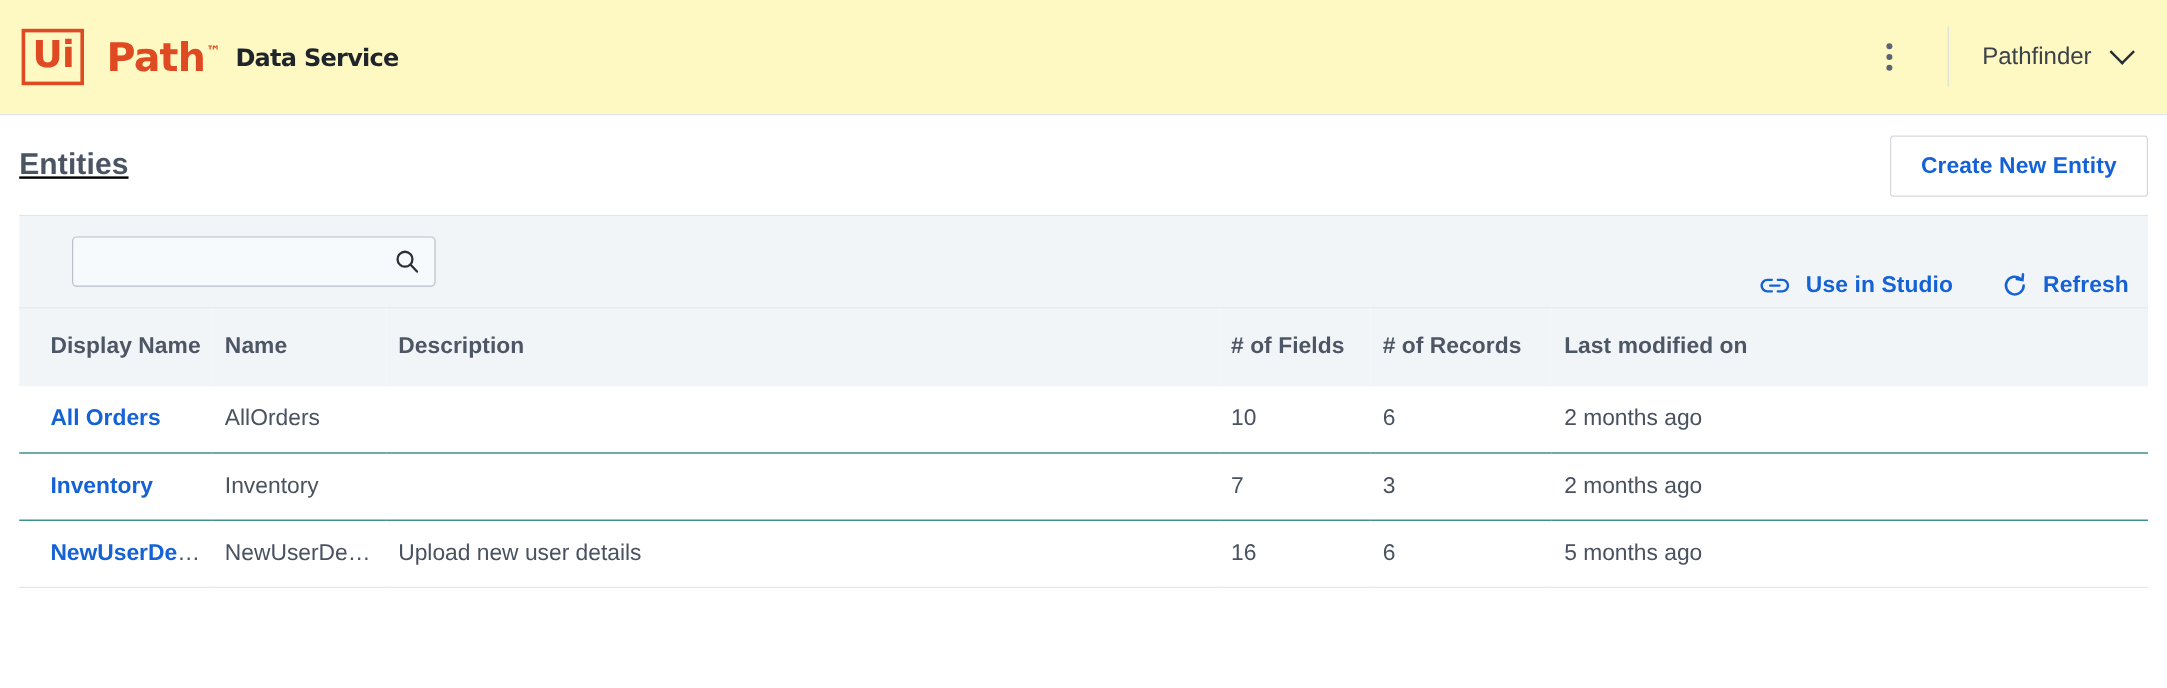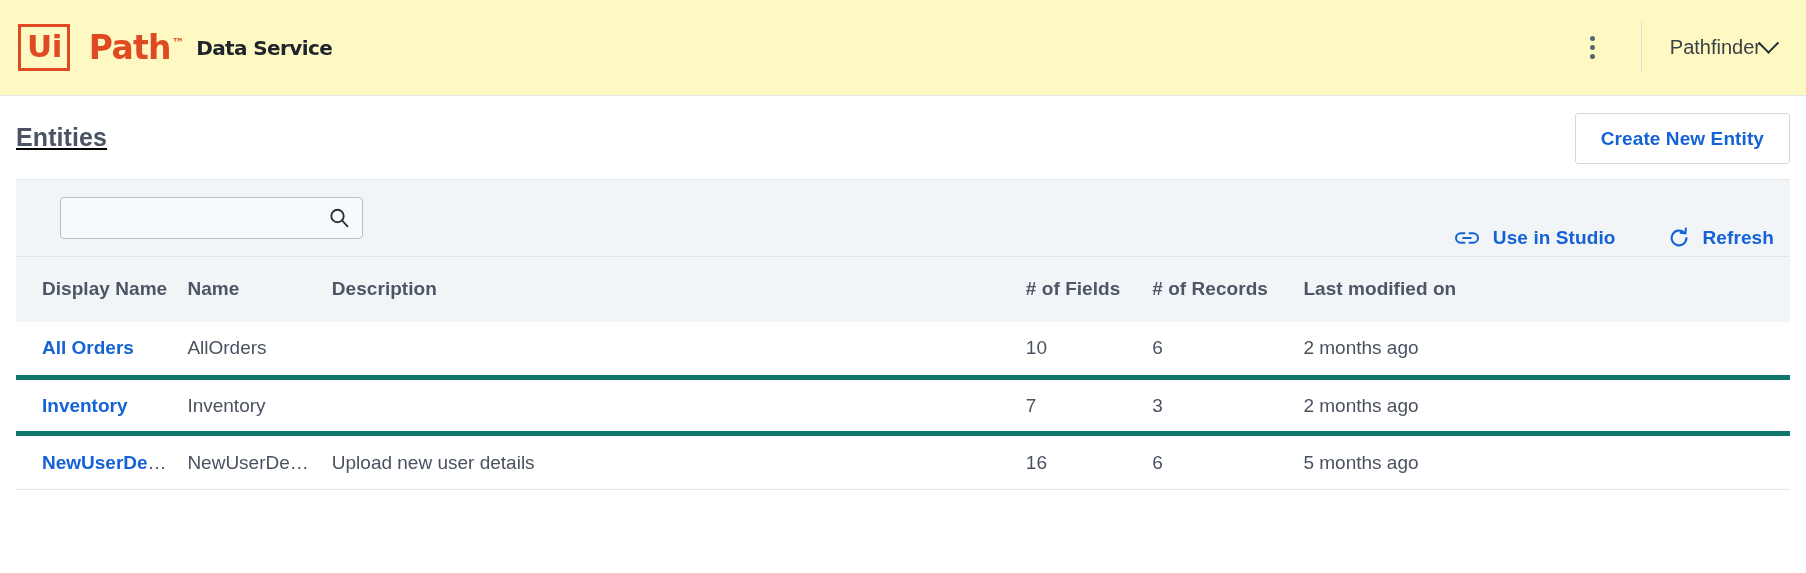--- a/index.html
+++ b/index.html
@@ -103,20 +103,21 @@
   .appbar-divider {
     width: 1px;
     height: 50px;
     background: #dcdfe3;
     margin: 0 28px 0 26px;
   }
 
   .tenant {
     display: flex;
     align-items: center;
+    gap: 18px;
     cursor: pointer;
     padding-right: 30px;
   }
   .tenant-name {
     font-size: 20px;
     color: #3a4149;
     font-family: "Liberation Sans", sans-serif;
   }
   .chev {
     display: inline-block;
@@ -201,21 +202,21 @@
     width: 24px;
     height: 24px;
     pointer-events: none;
   }
 
   .toolbar-actions {
     position: absolute;
     right: 16px;
     display: flex;
     align-items: center;
-    gap: 52px;
+    gap: 40px;
     margin-top: 40px;
   }
   .tb-action {
     display: flex;
     align-items: center;
     gap: 13px;
     color: #1562d6;
     font-size: 19px;
     font-weight: 700;
     cursor: pointer;
@@ -240,21 +241,21 @@
     padding: 0 10px;
     border-top: 1px solid #dfe4e8;
     vertical-align: middle;
     letter-spacing: 0.05px;
   }
   table.grid tbody td {
     height: 56px;
     font-size: 19px;
     color: #4a5260;
     padding: 0 10px;
-    border-top: 5px solid #0f766e;
+    border-top: 1px solid #0f766e;
     vertical-align: middle;
     white-space: nowrap;
     overflow: hidden;
     text-overflow: ellipsis;
   }
   table.grid tbody tr:first-child td { border-top: none; }
   table.grid tbody tr:last-child td { border-bottom: 1px solid #e3e6e8; }
 
   .c-display { width: 143px; padding-left: 26px !important; }
   .c-name    { width: 128px; }

